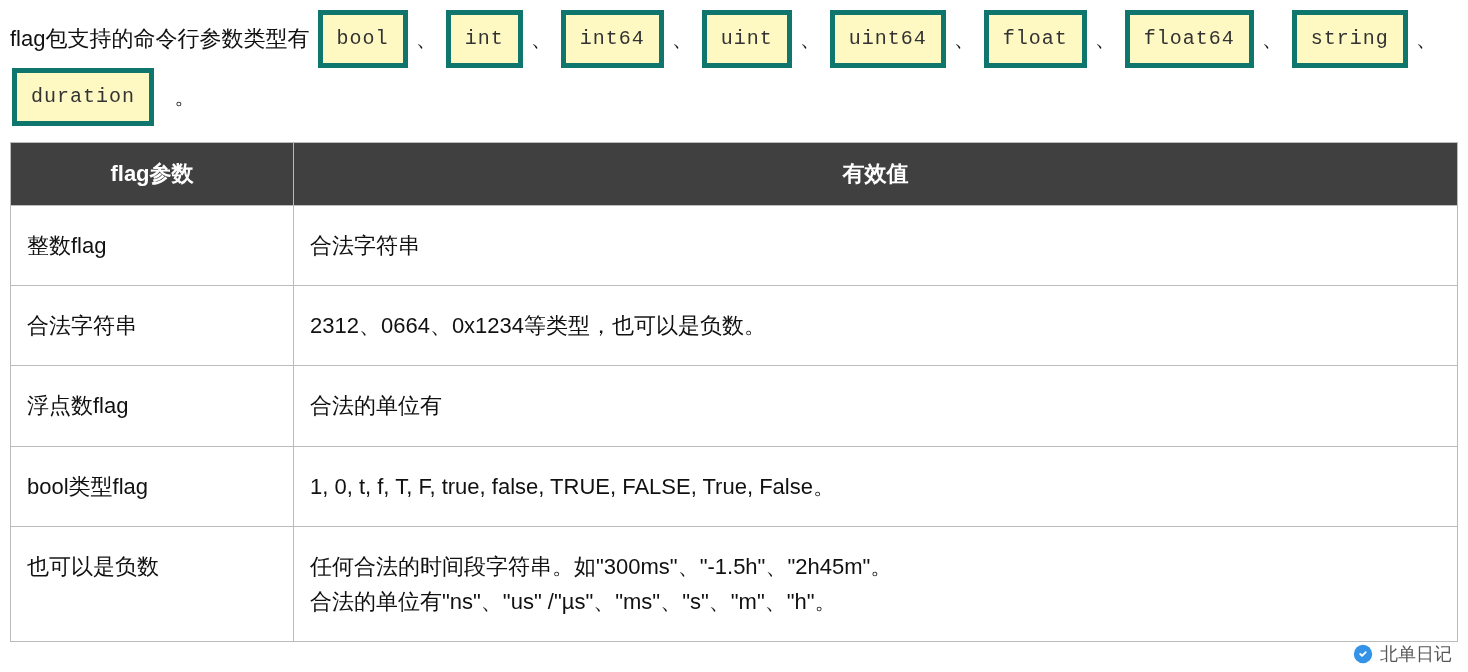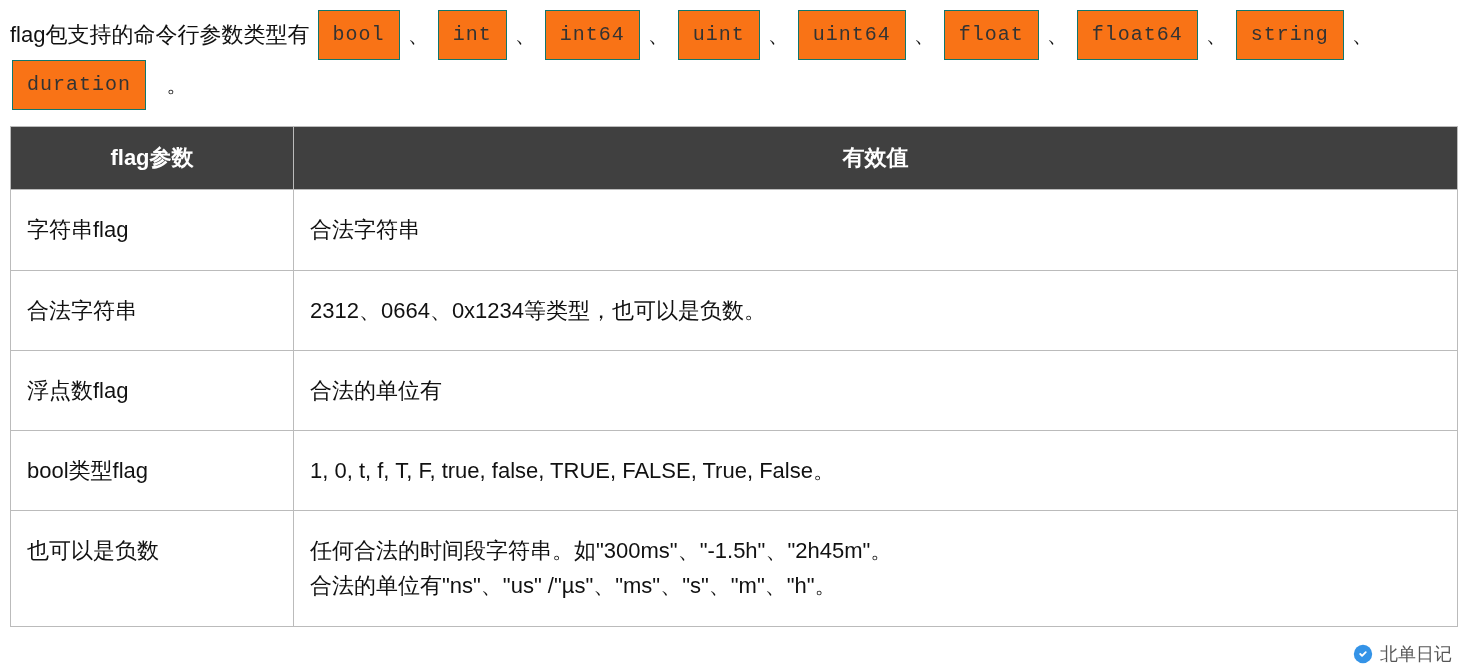--- a/index.html
+++ b/index.html
@@ -14,22 +14,22 @@
   }
   .intro {
     line-height: 2.2;
     margin-bottom: 16px;
   }
   .intro .txt {
     vertical-align: middle;
   }
   .code-chip {
     display: inline-block;
-    border: 1px solid #0f766e;
-    background: #f97316;
+    border: 5px solid #0f766e;
+    background: #fef9c3;
     padding: 2px 14px;
     font-family: "SFMono-Regular", Consolas, "Liberation Mono", Menlo, monospace;
     font-size: 20px;
     color: #333;
     vertical-align: middle;
     margin: 0 2px;
     letter-spacing: 1px;
   }
   .sep {
     margin: 0 6px;
@@ -89,21 +89,21 @@
 
 <table class="flag-table">
   <thead>
     <tr>
       <th>flag参数</th>
       <th>有效值</th>
     </tr>
   </thead>
   <tbody id="tbody">
       <tr>
-        <td class="col1">字符串flag</td>
+        <td class="col1">整数flag</td>
         <td>合法字符串</td>
       </tr>
       <tr>
         <td class="col1">合法字符串</td>
         <td>2312、0664、0x1234等类型，也可以是负数。</td>
       </tr>
       <tr>
         <td class="col1">浮点数flag</td>
         <td>合法的单位有</td>
       </tr>

